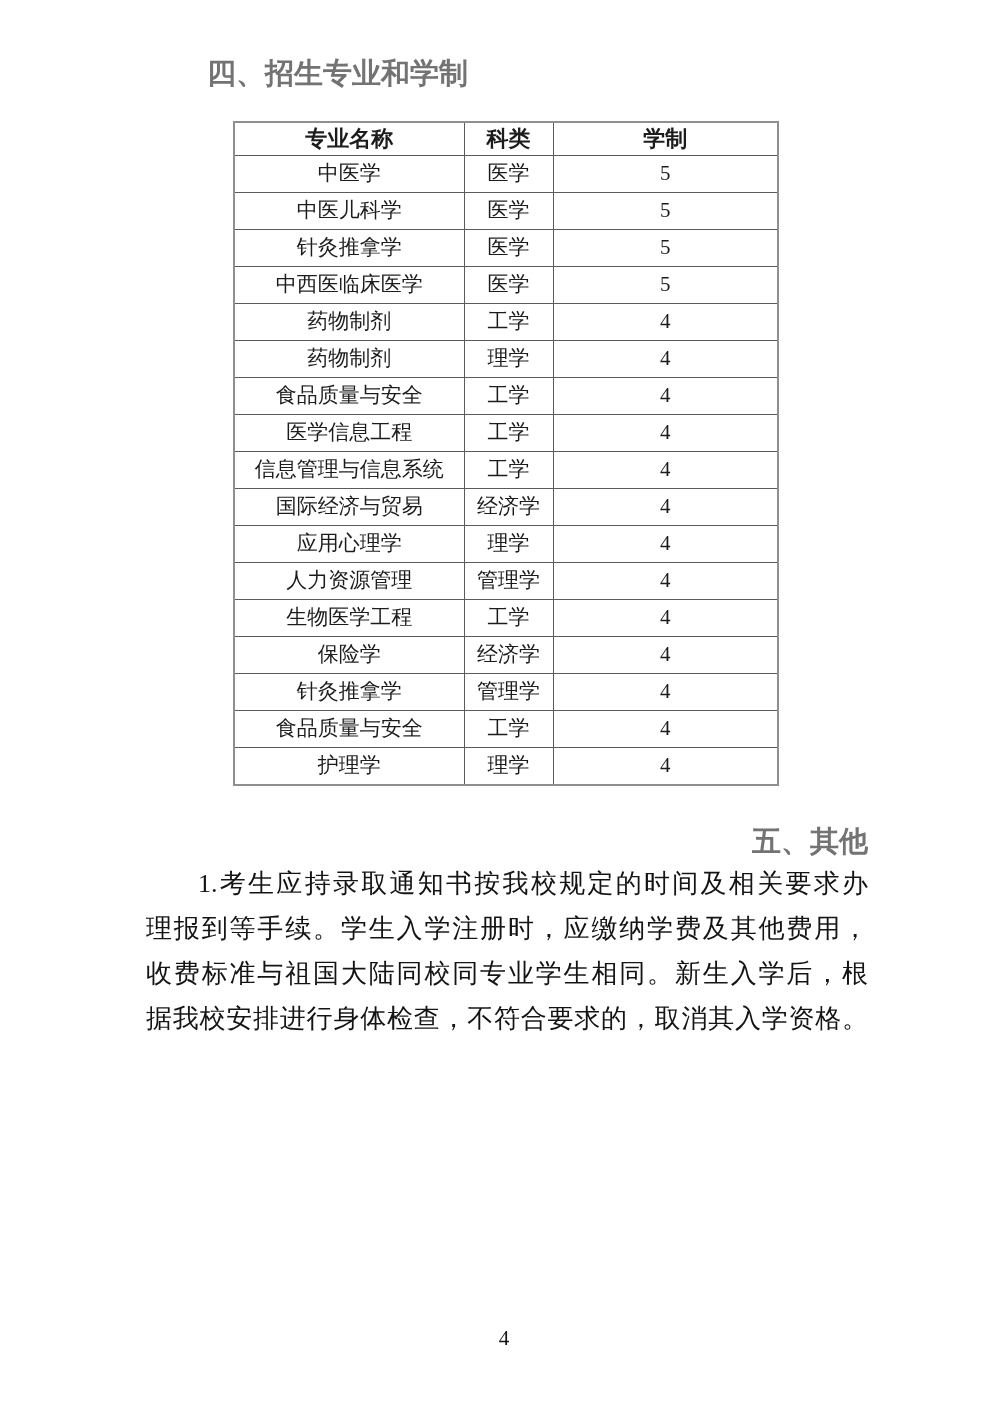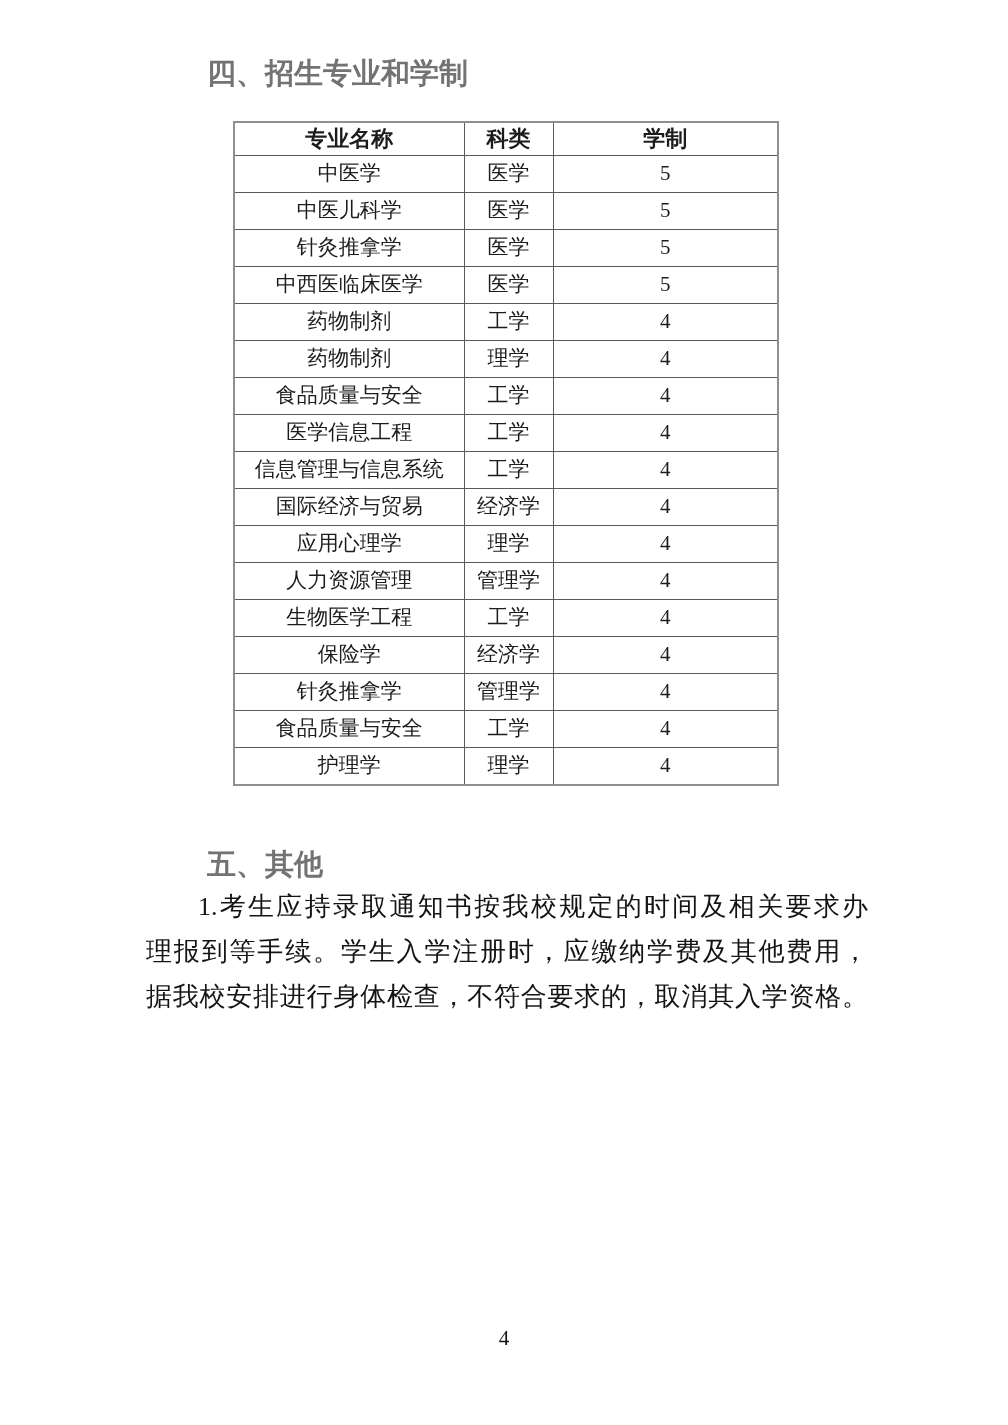--- a/index.html
+++ b/index.html
@@ -25,21 +25,21 @@
   .section-title {
     margin: 0;
     padding-left: 61px;
     font-size: 29px;
     line-height: 40px;
     font-weight: bold;
     font-family: "Liberation Sans", "DejaVu Sans", sans-serif;
     color: #737373;
   }
   .section-title.s4 { margin-top: 53px; }
-  .section-title.s5 { margin-top: 58px; }
+  .section-title.s5 { margin-top: 35px; text-align: right; }
   table.majors {
     width: 544px;
     height: 665px;
     margin: 28px 0 13px 87px;
     border-collapse: collapse;
     table-layout: fixed;
     border: 2px solid #8f8f8f;
   }
   table.majors th, table.majors td {
     border: 1px solid #5a5a5a;
@@ -177,19 +177,20 @@
           <td>4</td>
         </tr>
       </tbody>
     </table>
 
     <h2 class="section-title s5">五、其他</h2>
 
     <div class="p5 body-text">
       <div class="jline indent">1.考生应持录取通知书按我校规定的时间及相关要求办</div>
       <div class="jline">理报到等手续。学生入学注册时，应缴纳学费及其他费用，</div>
+      <div class="jline">收费标准与祖国大陆同校同专业学生相同。新生入学后，根</div>
       <div class="jline">据我校安排进行身体检查，不符合要求的，取消其入学资格。</div>
     </div>
 
   </div>
 
   <div class="page-number">4</div>
 </div>
 
 </body></html>

